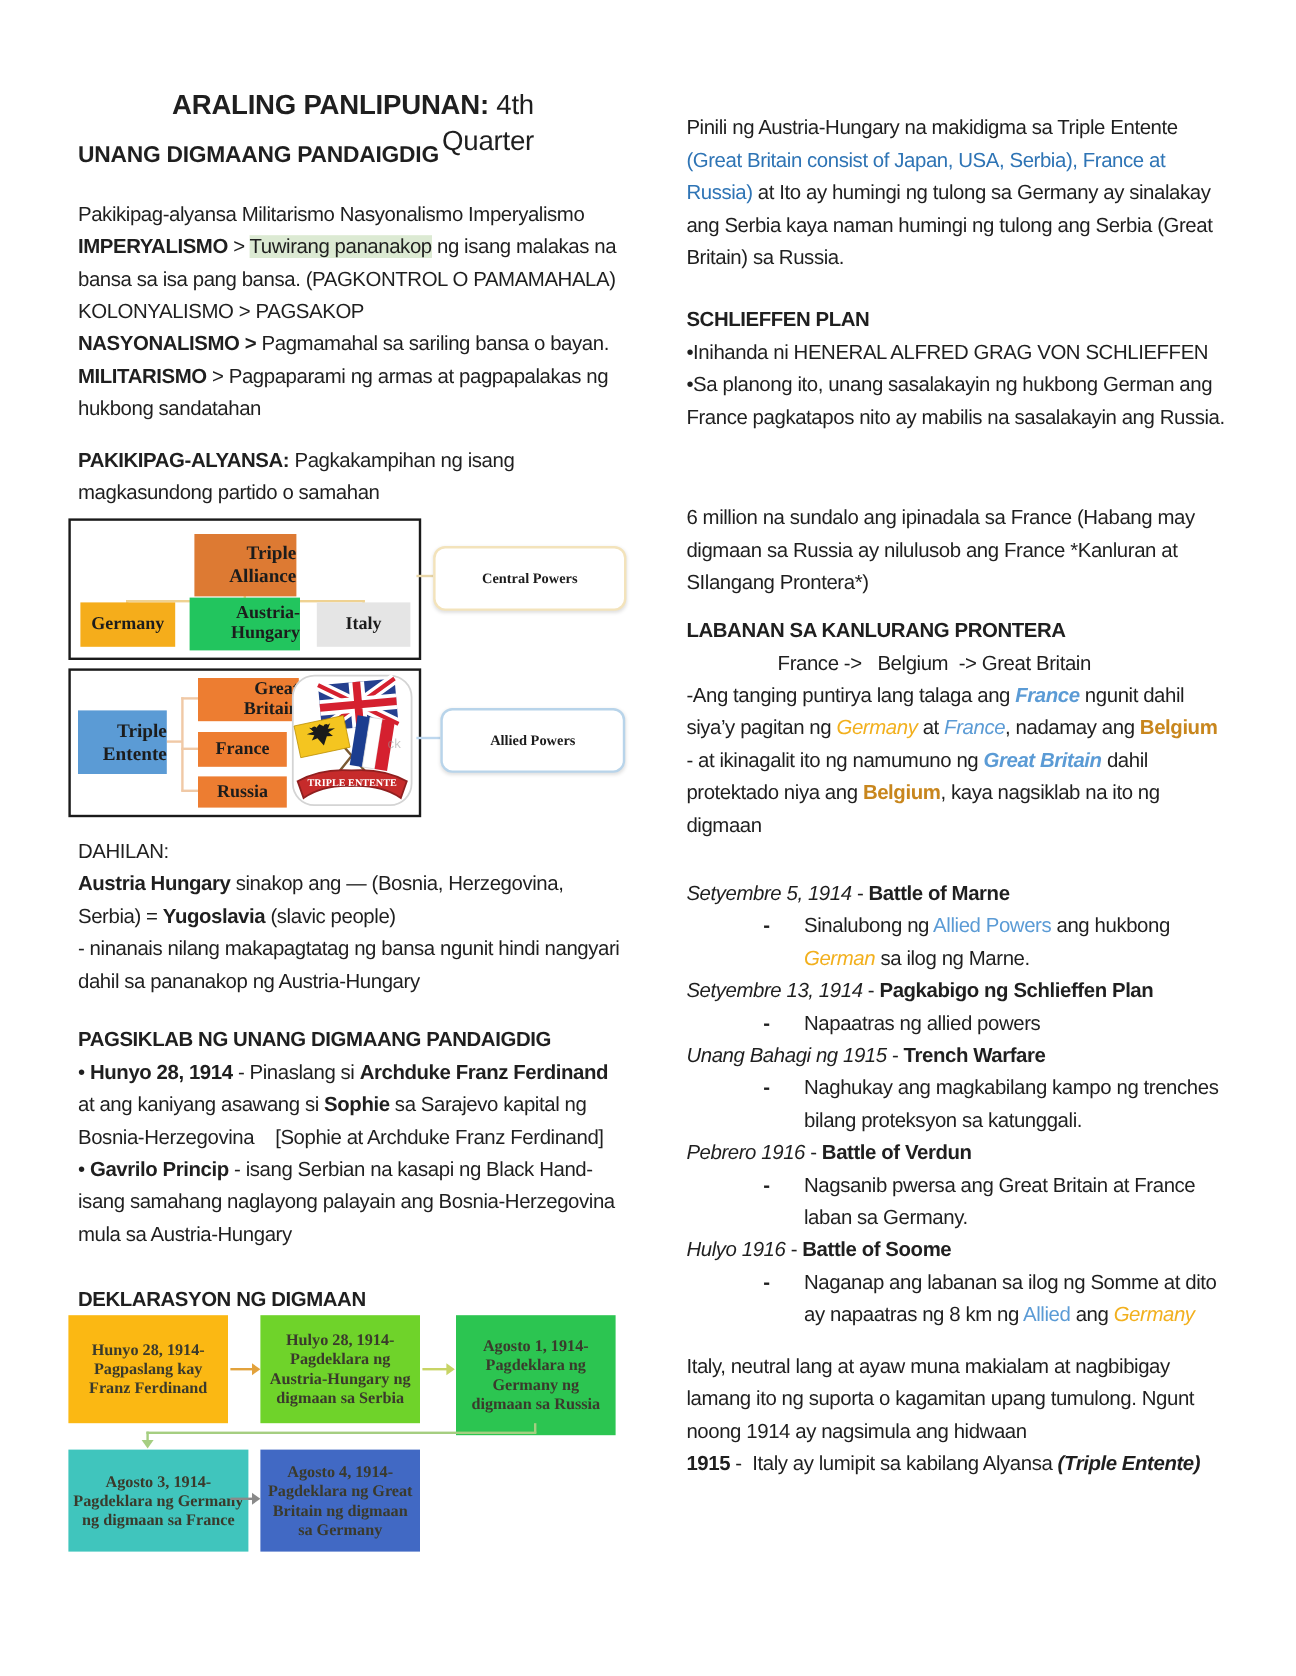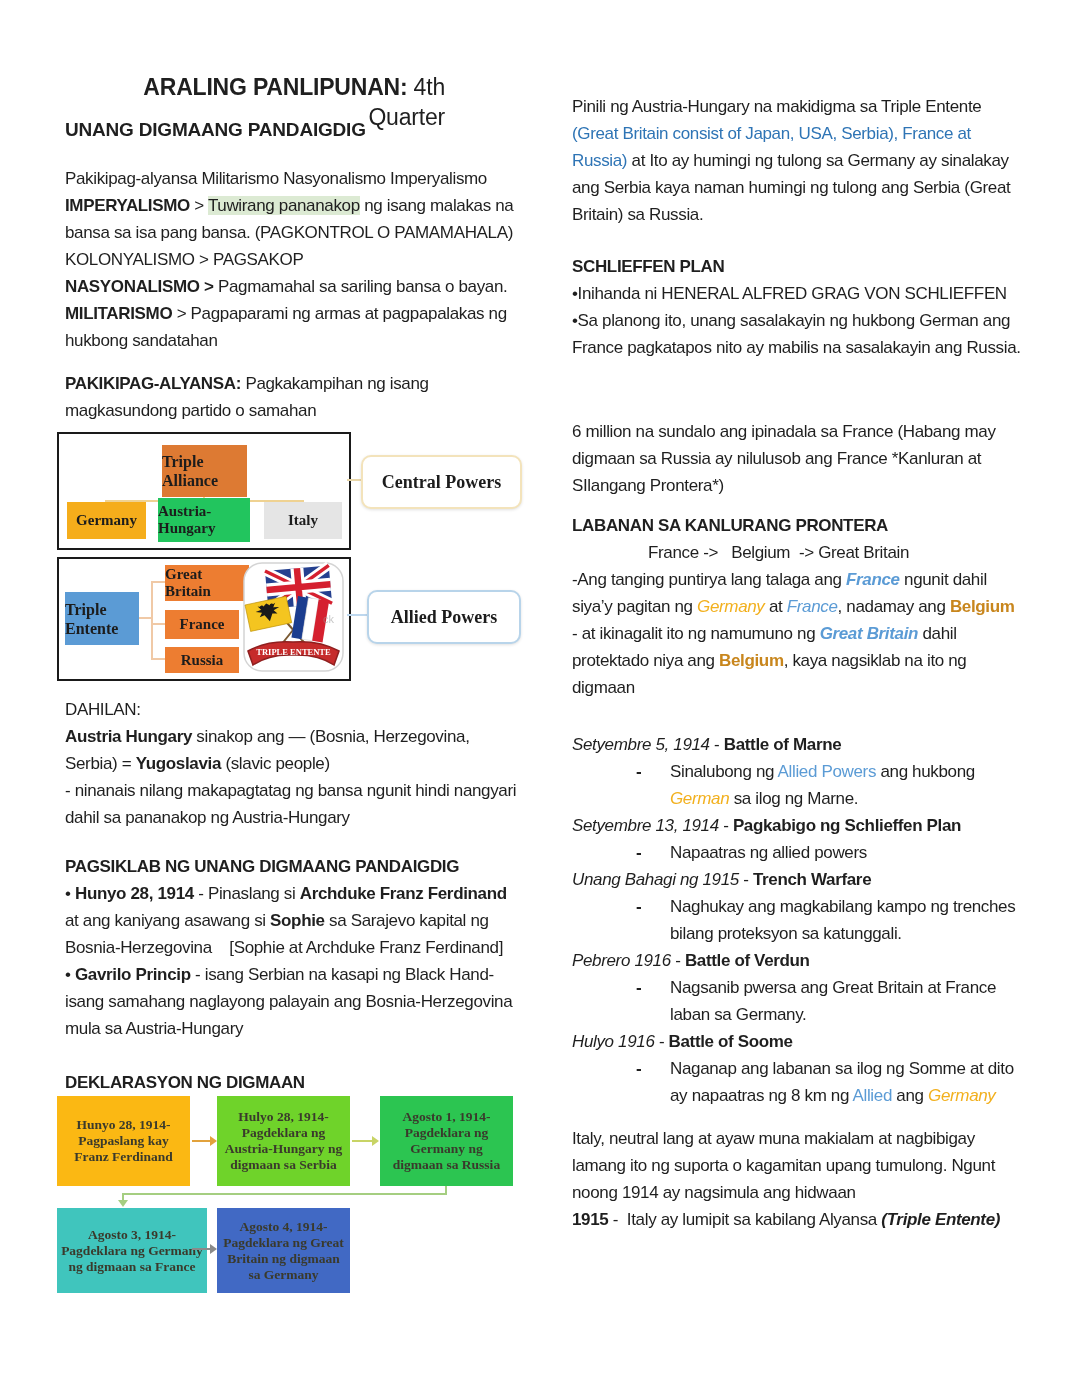--- a/index.html
+++ b/index.html
@@ -18,25 +18,25 @@
   .u{}
   .hl{background:#dcead3}
   .blue{color:#2E74B5}
   .lb{color:#5B9BD5}
   .lbi{color:#5B9BD5;font-style:italic}
   .lbbi{color:#5B9BD5;font-style:italic;font-weight:700}
   .goldi{color:#F2B01E;font-style:italic}
   .orb{color:#C8861D;font-weight:700}
   
   .diagram{border:2px solid #1a1a1a;background:#fff}
-  .dbox{position:absolute;display:flex;align-items:center;justify-content:center;text-align:left;
+  .dbox{position:absolute;display:flex;align-items:center;justify-content:center;text-align:right;
         font-family:"Liberation Serif",serif;font-weight:700;color:#1c1c1c}
   .ln{position:absolute}
   .plabel{display:flex;align-items:center;justify-content:center;background:#fff;border:2px solid;
-          border-radius:10px;font-family:"Liberation Serif",serif;font-weight:700;font-size:18px;
+          border-radius:10px;font-family:"Liberation Serif",serif;font-weight:700;font-size:12px;
           color:#1c1c1c;box-shadow:0 1px 3px rgba(0,0,0,.12)}
   
   .fc-box{position:absolute;display:flex;align-items:center;justify-content:center;text-align:center;
           font-family:"Liberation Serif",serif;font-weight:700;font-size:13.5px;line-height:16px;
           color:#3A3A2C;padding:4px;box-sizing:border-box}
   .ah-r{position:absolute;width:0;height:0;border-top:5px solid transparent;border-bottom:5px solid transparent}
   .ah-d{position:absolute;width:0;height:0;border-left:5px solid transparent;border-right:5px solid transparent}
   
   .t-bullet{display:flex;padding-left:64px}
   .t-bullet .dash{width:34px;flex:none;font-weight:700}
@@ -124,21 +124,21 @@
   <div class="h">PAGSIKLAB NG UNANG DIGMAANG PANDAIGDIG</div>
   <div>• <span class="b">Hunyo 28, 1914</span> - Pinaslang si <span class="b">Archduke Franz Ferdinand</span> at ang kaniyang asawang si <span class="b">Sophie</span> sa <span class="u">Sarajevo</span> kapital ng Bosnia-Herzegovina&nbsp;&nbsp;&nbsp;&nbsp;[Sophie at Archduke Franz Ferdinand]</div>
   <div>• <span class="b">Gavrilo Princip</span> - isang Serbian na kasapi ng Black Hand-isang samahang naglayong palayain ang Bosnia-Herzegovina mula sa Austria-Hungary</div>
 </div>
 
 <div class="abs txt h" style="left:65px;top:1069px;width:455px">DEKLARASYON NG DIGMAAN</div>
 
 <div class="abs" style="left:57px;top:1096px;width:460px;height:200px">
   <div class="fc-box" style="left:0;top:0;width:133px;height:90px;background:#FBB813">Hunyo 28, 1914- Pagpaslang kay Franz Ferdinand</div>
   <div class="fc-box" style="left:160px;top:0;width:133px;height:90px;background:#6FD32A">Hulyo 28, 1914- Pagdeklara ng Austria-Hungary ng digmaan sa Serbia</div>
-  <div class="fc-box" style="left:323px;top:0;width:133px;height:90px;background:#2CC551">Agosto 1, 1914- Pagdeklara ng Germany ng digmaan sa Russia</div>
+  <div class="fc-box" style="left:323px;top:0;width:133px;height:100px;background:#2CC551">Agosto 1, 1914- Pagdeklara ng Germany ng digmaan sa Russia</div>
   <div class="fc-box" style="left:0;top:112px;width:150px;height:85px;background:#40C5BD">Agosto 3, 1914- Pagdeklara ng Germany ng digmaan sa France</div>
   <div class="fc-box" style="left:160px;top:112px;width:133px;height:85px;background:#4169C4">Agosto 4, 1914- Pagdeklara ng Great Britain ng digmaan sa Germany</div>
 
   <div class="ln" style="left:135px;top:44px;width:19px;height:2px;background:#E2A23C"></div>
   <div class="ah-r" style="left:153px;top:40px;border-left:7px solid #E2A23C"></div>
   <div class="ln" style="left:295px;top:44px;width:21px;height:2px;background:#C8D465"></div>
   <div class="ah-r" style="left:315px;top:40px;border-left:7px solid #C8D465"></div>
   <div class="ln" style="left:388px;top:90px;width:2px;height:8px;background:#A5CE81"></div>
   <div class="ln" style="left:65px;top:97px;width:325px;height:2px;background:#A5CE81"></div>
   <div class="ln" style="left:65px;top:97px;width:2px;height:8px;background:#A5CE81"></div>

